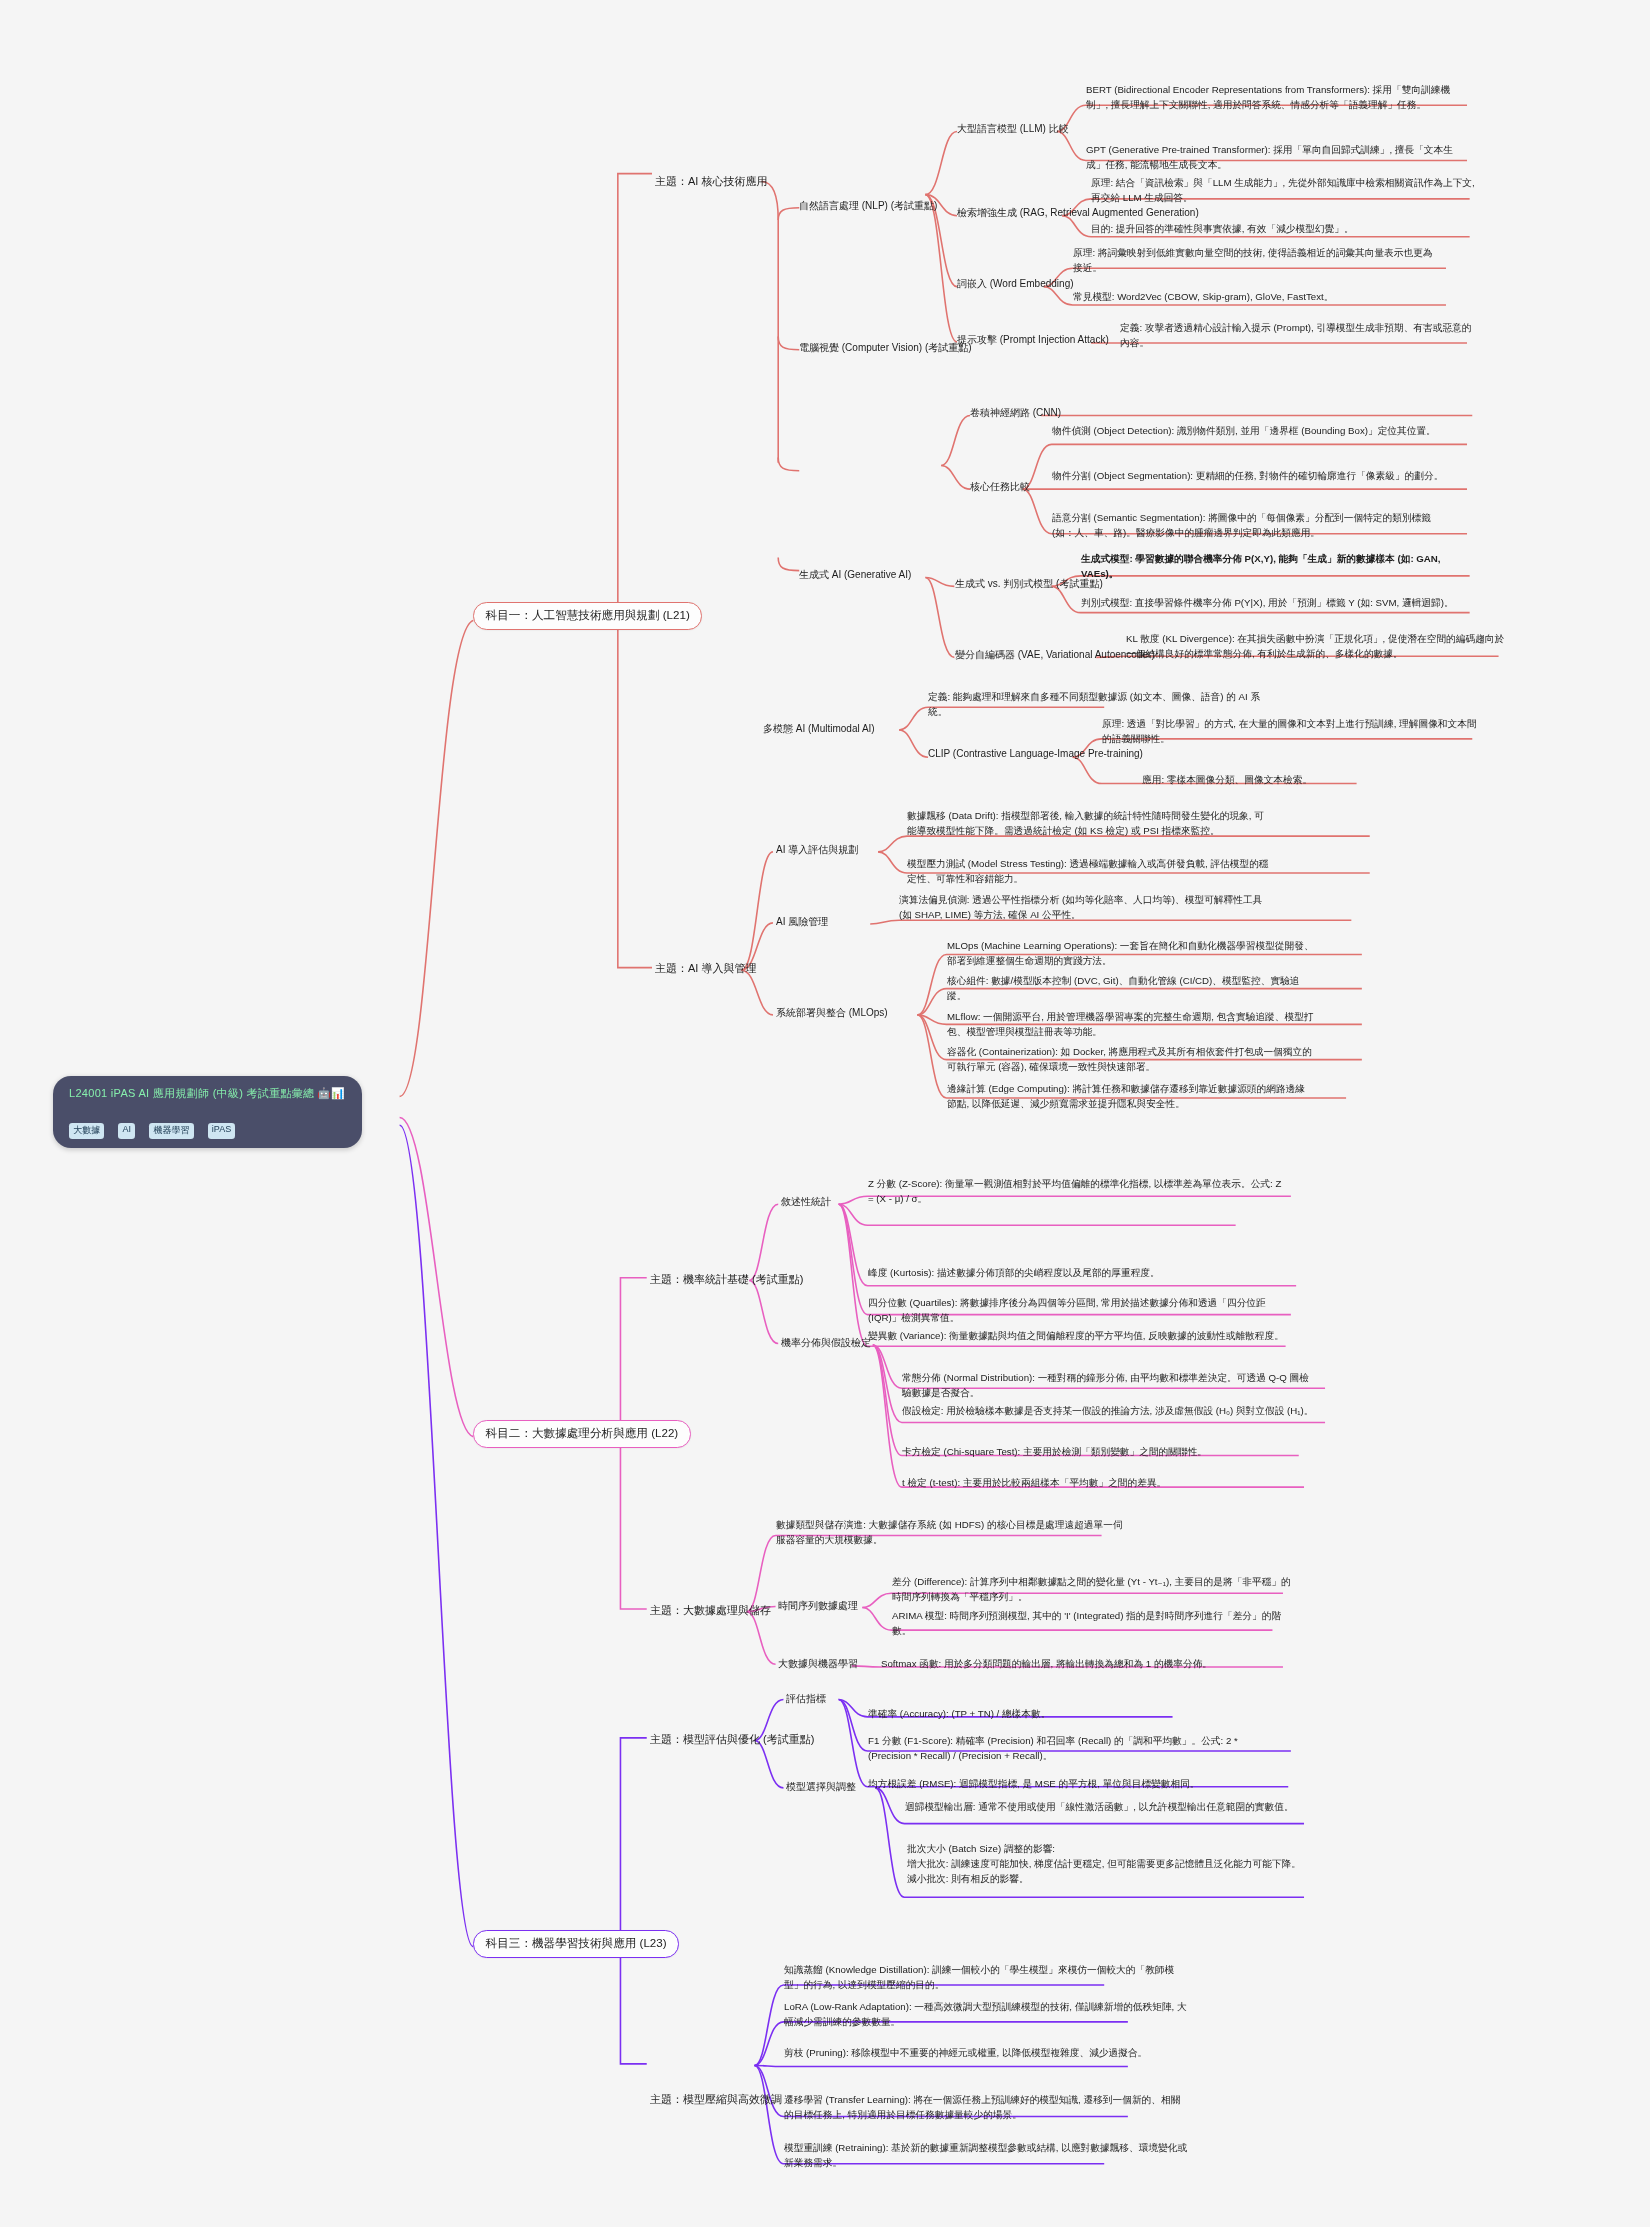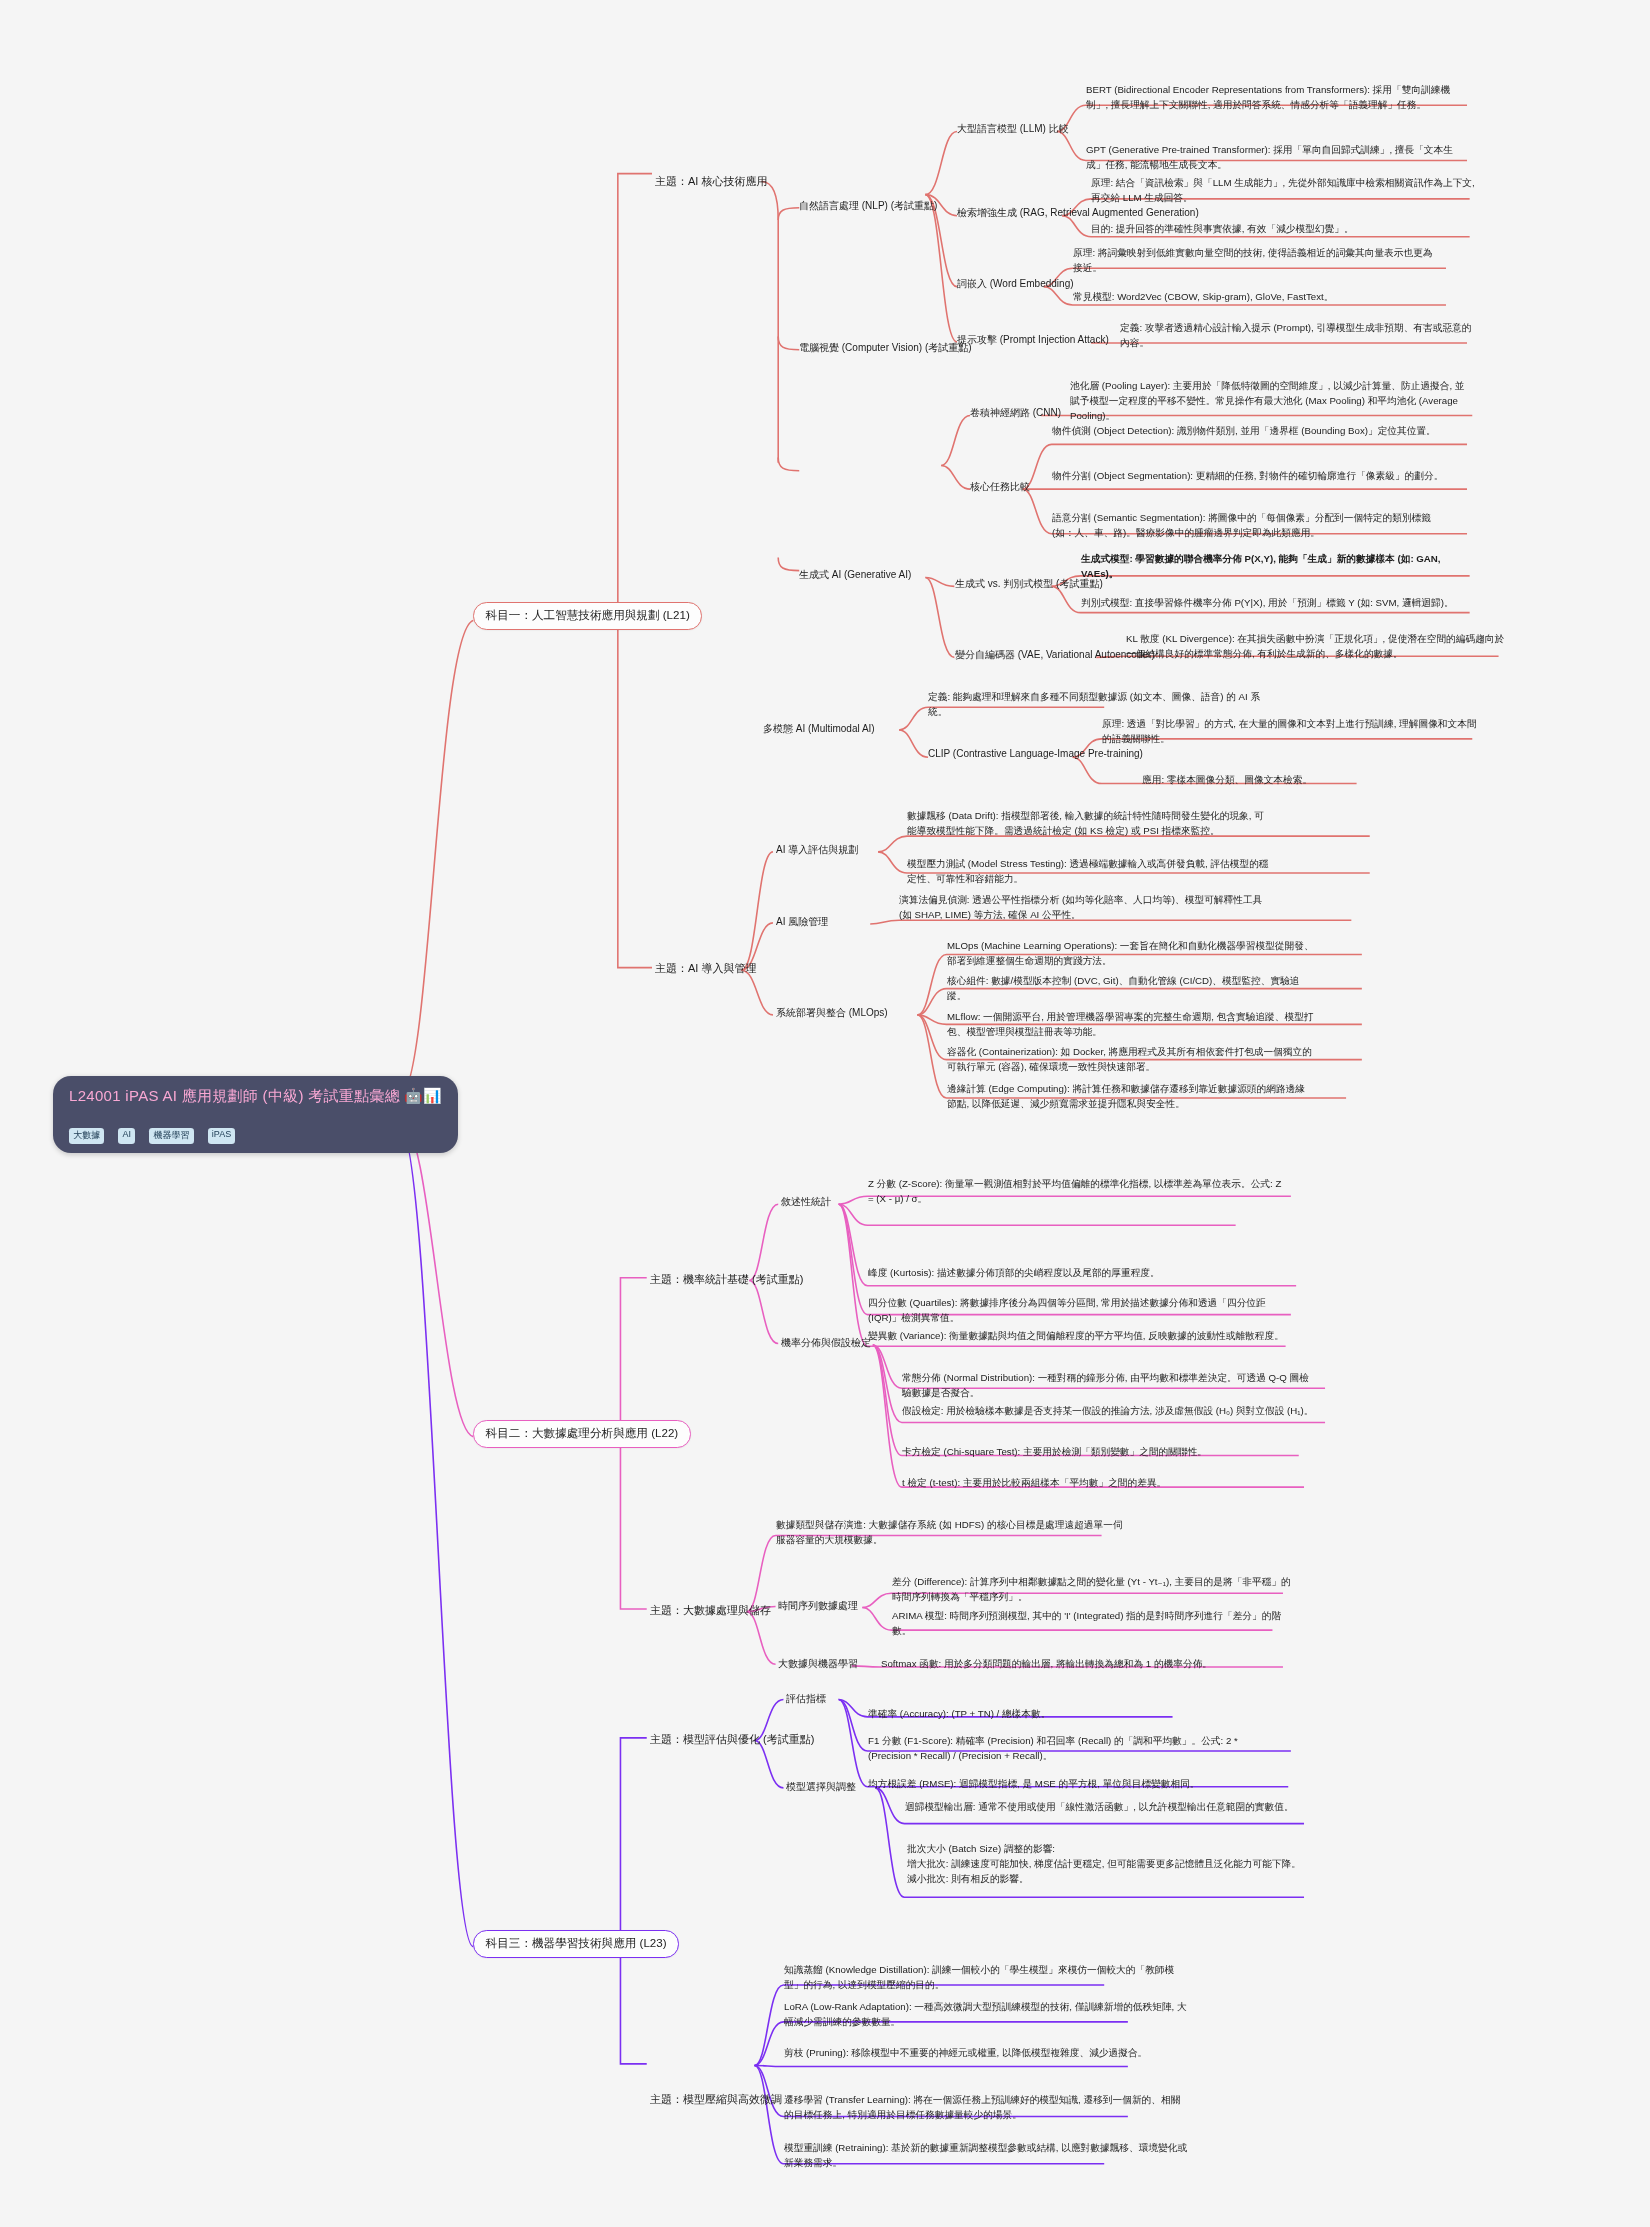--- a/index.html
+++ b/index.html
@@ -16,21 +16,21 @@
 
   
   .root{
     position:absolute;
     background:#4a4e69;
     border-radius:18px;
     padding:10.5px 16px 9.5px 16px;
     box-shadow:0 1.6px 5.3px rgba(0,0,0,.18);
   }
   .root-title{
-    color:#f9a8d4;font-size:15px;letter-spacing:0.3px;white-space:nowrap;line-height:1.2;
+    color:#86efac;font-size:11px;letter-spacing:0.3px;white-space:nowrap;line-height:1.2;
   }
   .root-tags{margin-top:23px;display:flex;gap:14px;}
   .root-tag{
     background:#cfe6f2;color:#1d3b53;border-radius:3.2px;
     font-size:9px;padding:1.6px 4.2px;white-space:nowrap;
   }
 
   
   .subject{
     position:absolute;
@@ -211,21 +211,20 @@
   <div class="sub" style="left:928px;top:748px;">CLIP (Contrastive Language-Image Pre-training)</div>
 
   <div class="leaf" style="left:1086px;top:82px;width:384px;">BERT (Bidirectional Encoder Representations from Transformers): 採用「雙向訓練機制」, 擅長理解上下文關聯性, 適用於問答系統、情感分析等「語義理解」任務。</div>
   <div class="leaf" style="left:1086px;top:142px;width:384px;">GPT (Generative Pre-trained Transformer): 採用「單向自回歸式訓練」, 擅長「文本生成」任務, 能流暢地生成長文本。</div>
   <div class="leaf" style="left:1091px;top:175px;width:384px;">原理: 結合「資訊檢索」與「LLM 生成能力」, 先從外部知識庫中檢索相關資訊作為上下文, 再交給 LLM 生成回答。</div>
   <div class="leaf" style="left:1091px;top:221px;width:384px;">目的: 提升回答的準確性與事實依據, 有效「減少模型幻覺」。</div>
   <div class="leaf" style="left:1073px;top:245px;width:368px;">原理: 將詞彙映射到低維實數向量空間的技術, 使得語義相近的詞彙其向量表示也更為接近。</div>
   <div class="leaf" style="left:1073px;top:289px;width:379px;">常見模型: Word2Vec (CBOW, Skip-gram), GloVe, FastText。</div>
   <div class="leaf" style="left:1120px;top:320px;width:358px;">定義: 攻擊者透過精心設計輸入提示 (Prompt), 引導模型生成非預期、有害或惡意的內容。</div>
 
-  <div class="leaf" style="left:1070px;top:378px;width:400px;">池化層 (Pooling Layer): 主要用於「降低特徵圖的空間維度」, 以減少計算量、防止過擬合, 並賦予模型一定程度的平移不變性。常見操作有最大池化 (Max Pooling) 和平均池化 (Average Pooling)。</div>
   <div class="leaf" style="left:1052px;top:423px;width:400px;">物件偵測 (Object Detection): 識別物件類別, 並用「邊界框 (Bounding Box)」定位其位置。</div>
   <div class="leaf" style="left:1052px;top:468px;width:400px;">物件分割 (Object Segmentation): 更精細的任務, 對物件的確切輪廓進行「像素級」的劃分。</div>
   <div class="leaf" style="left:1052px;top:510px;width:400px;">語意分割 (Semantic Segmentation): 將圖像中的「每個像素」分配到一個特定的類別標籤 (如：人、車、路)。醫療影像中的腫瘤邊界判定即為此類應用。</div>
 
   <div class="leaf" style="left:1081px;top:551px;width:389px;font-weight:bold;">生成式模型: 學習數據的聯合機率分佈 P(X,Y), 能夠「生成」新的數據樣本 (如: GAN, VAEs)。</div>
   <div class="leaf" style="left:1081px;top:595px;width:389px;">判別式模型: 直接學習條件機率分佈 P(Y|X), 用於「預測」標籤 Y (如: SVM, 邏輯迴歸)。</div>
   <div class="leaf" style="left:1126px;top:631px;width:379px;">KL 散度 (KL Divergence): 在其損失函數中扮演「正規化項」, 促使潛在空間的編碼趨向於一個結構良好的標準常態分佈, 有利於生成新的、多樣化的數據。</div>
 
   <div class="leaf" style="left:928px;top:689px;width:347px;">定義: 能夠處理和理解來自多種不同類型數據源 (如文本、圖像、語音) 的 AI 系統。</div>
   <div class="leaf" style="left:1102px;top:716px;width:379px;">原理: 透過「對比學習」的方式, 在大量的圖像和文本對上進行預訓練, 理解圖像和文本間的語義關聯性。</div>

